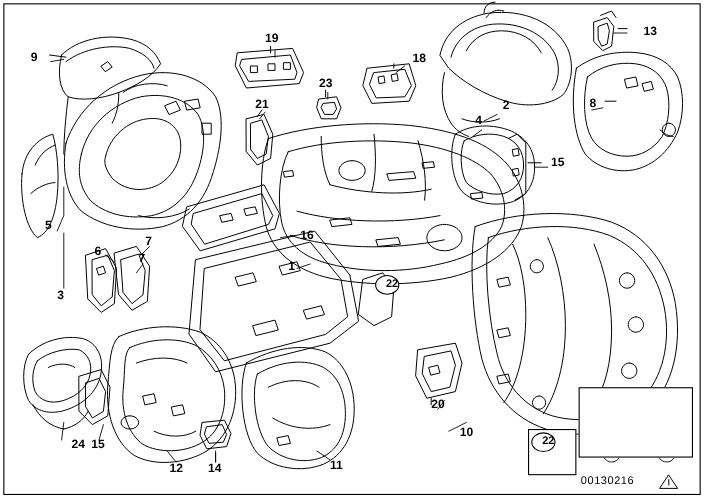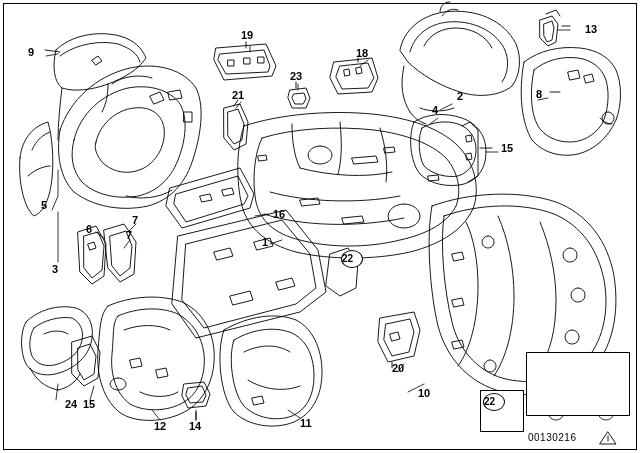--- a/index.html
+++ b/index.html
@@ -41,21 +41,21 @@
   }
   .circle-callout {
     position: absolute;
     font-size: 10px;
     font-weight: bold;
     color: #000000;
     width: 20px;
     height: 16px;
     border: 1px solid #000000;
     border-radius: 50%;
-    text-align: left;
+    text-align: right;
     line-height: 16px;
     background: #ffffff;
   }
   .partnum {
     position: absolute;
     font-size: 10px;
     letter-spacing: 0.5px;
     color: #000000;
   }
   .legend-box {
@@ -315,21 +315,21 @@
 
       <g>
         <path d="M608 432 L616 444 L600 444 Z"></path>
         <path d="M608 436 L608 441"></path>
       </g>
     </g>
   </svg>
 
   <div class="callout" style="left:28px; top:47px;">9</div>
   <div class="callout" style="left:241px; top:30px;">19</div>
-  <div class="callout" style="left:356px; top:48px;">18</div>
+  <div class="callout" style="left:375px; top:48px;">18</div>
   <div class="callout" style="left:575px; top:24px;margin-left:10px;">13</div>
   <div class="callout" style="left:290px; top:71px;">23</div>
   <div class="callout" style="left:457px; top:91px;">2</div>
   <div class="callout" style="left:536px; top:89px;">8</div>
   <div class="callout" style="left:232px; top:90px;">21</div>
   <div class="callout" style="left:432px; top:105px;">4</div>
   <div class="callout" style="left:501px; top:143px;text-align:center;">15</div>
   <div class="callout" style="left:41px; top:200px;">5</div>
   <div class="callout" style="left:132px; top:215px;">7</div>
   <div class="callout" style="left:246px; top:209px;padding-left:27px;">16</div>

